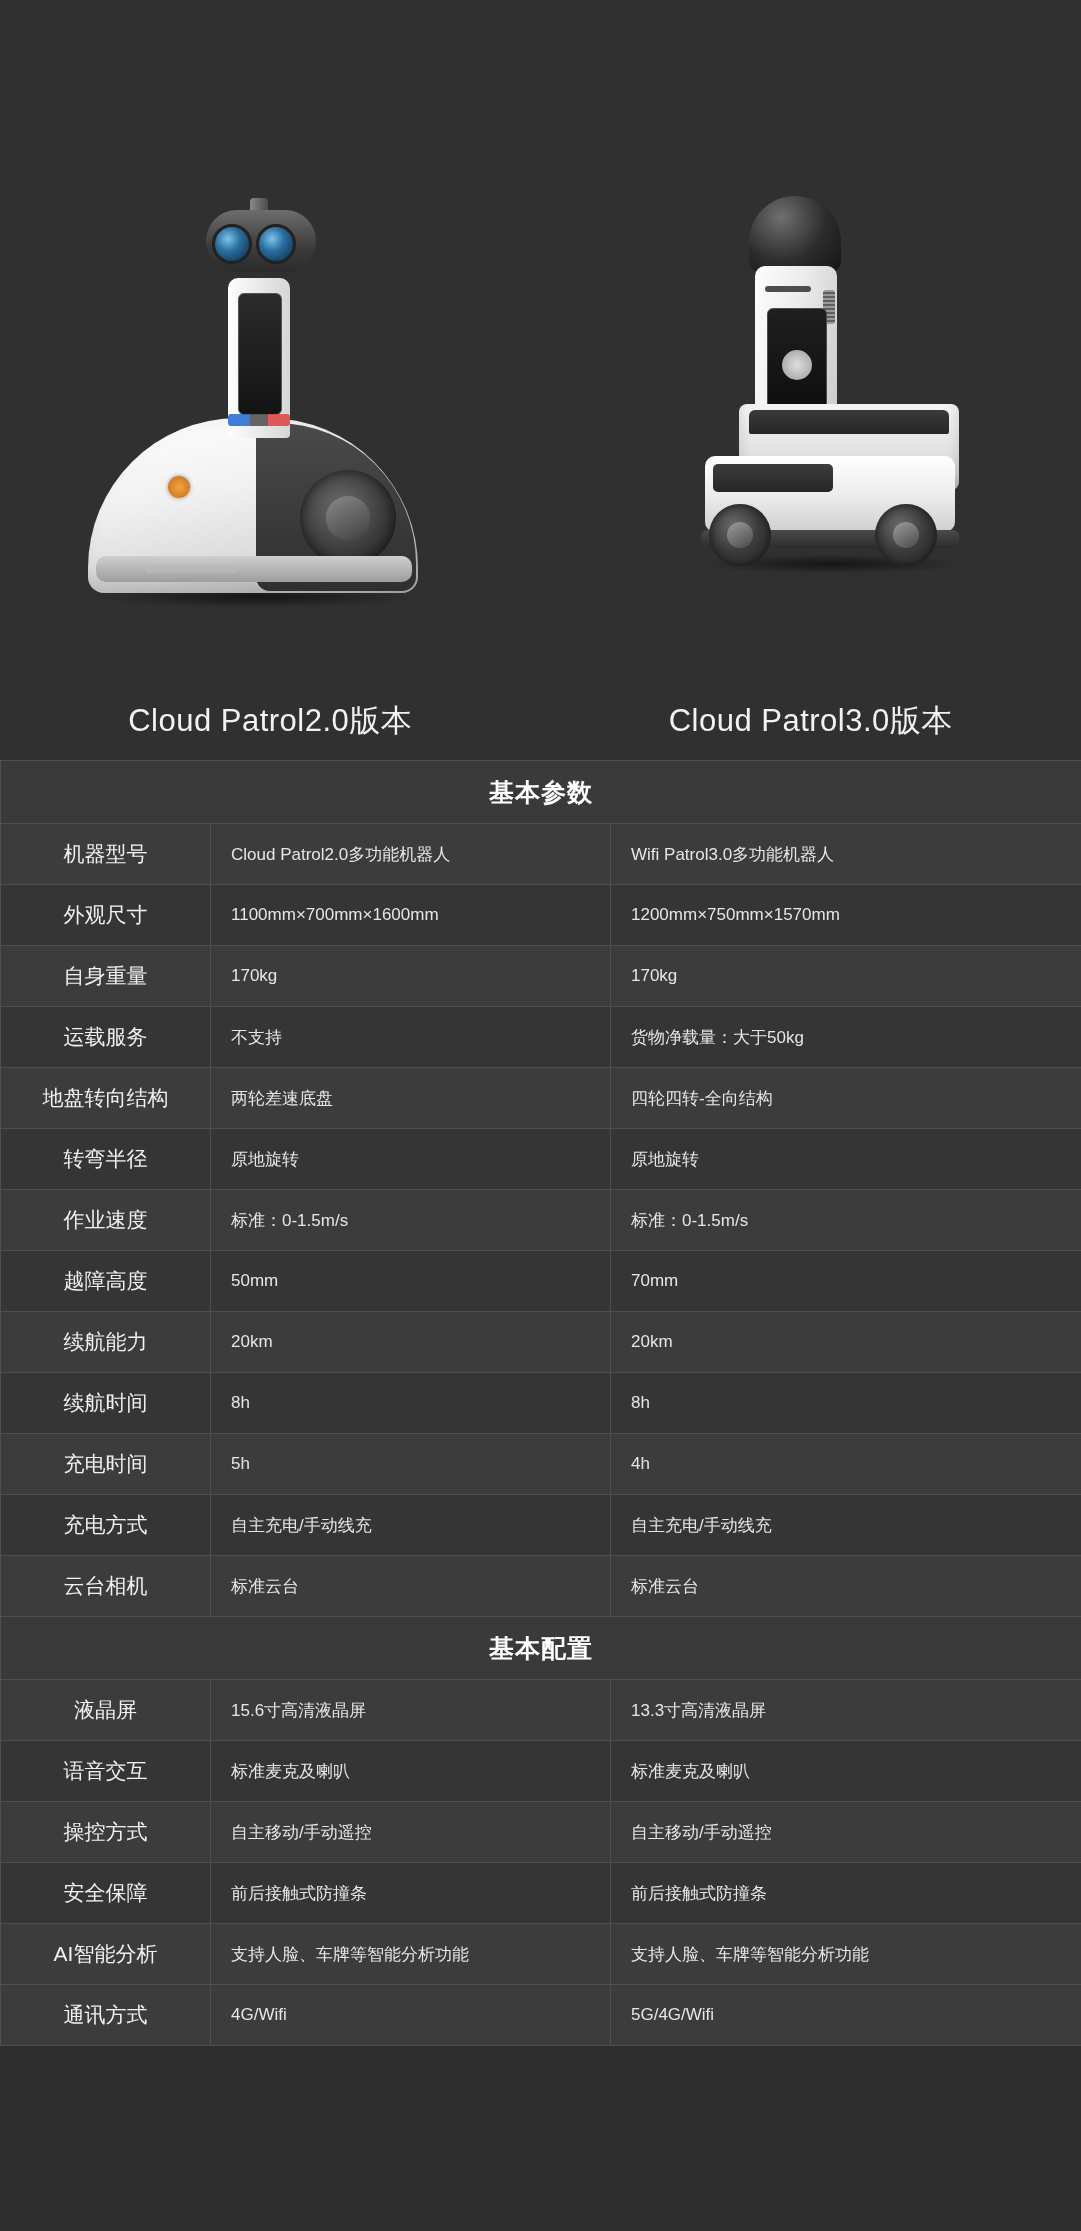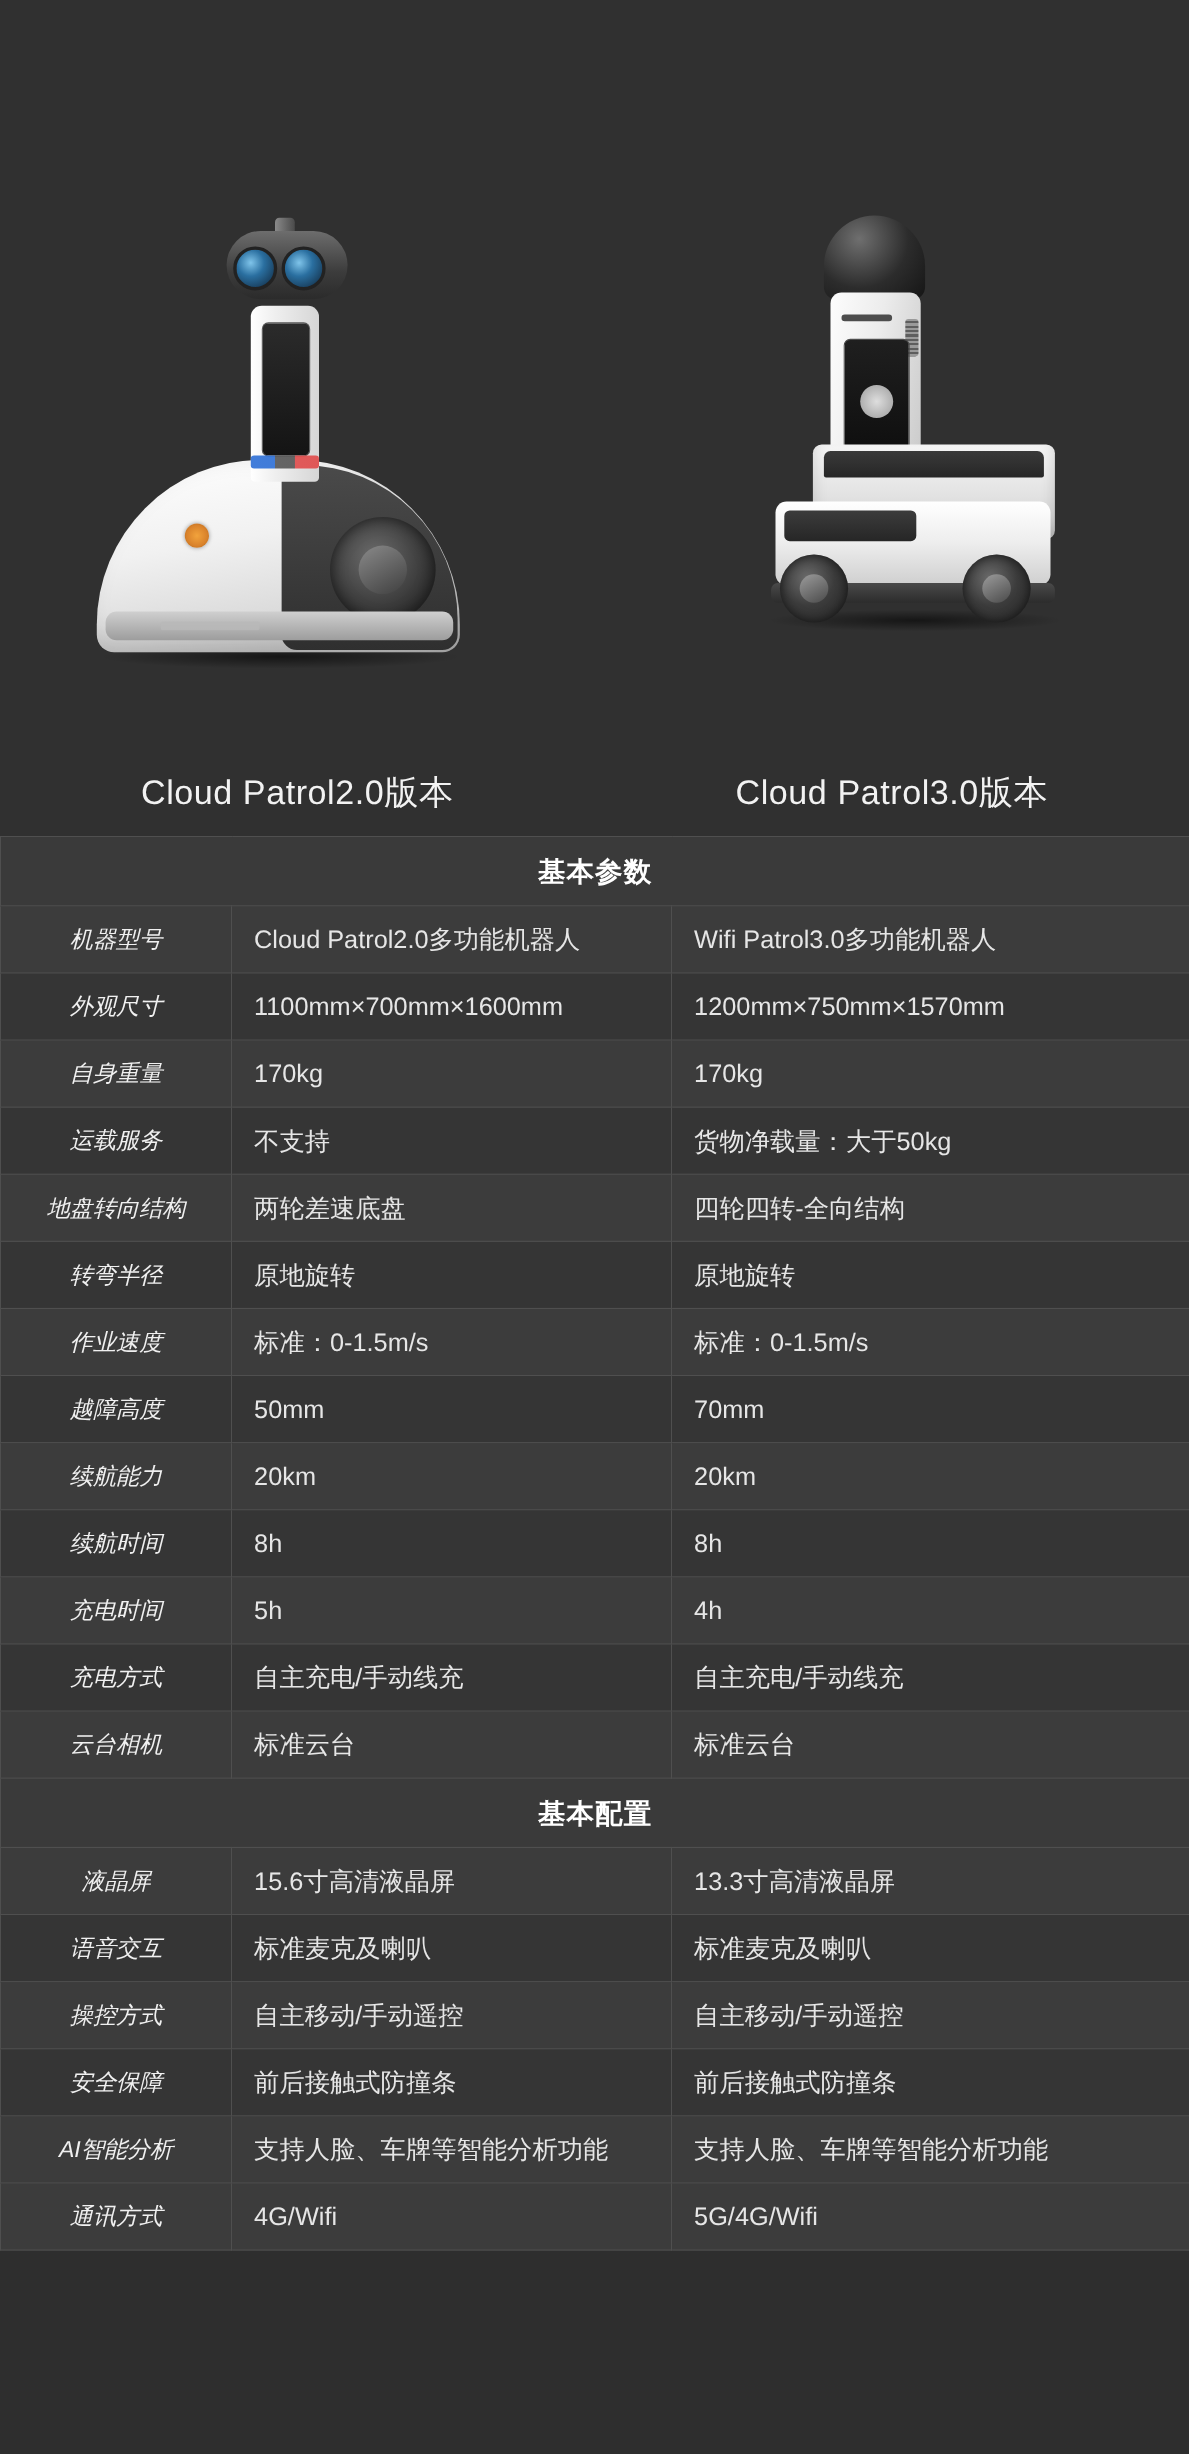--- a/index.html
+++ b/index.html
@@ -224,25 +224,24 @@
     height: 60px;
     background: #3c3c3c;
     color: #eaeaea;
   }
   .row .label {
     width: 210px;
     text-align: center;
     font-size: 21px;
     color: #f0f0f0;
     padding: 0 6px;
-    font-style: italic;
   }
   .row .val {
     padding-left: 20px;
-    font-size: 23px;
+    font-size: 17px;
     color: #e6e6e6;
   }
   .row.alt td { background: #353535; }
   .indent { padding-left: 28px; }
 </style>
 </head>
 <body>
 
 <div class="page">
 

